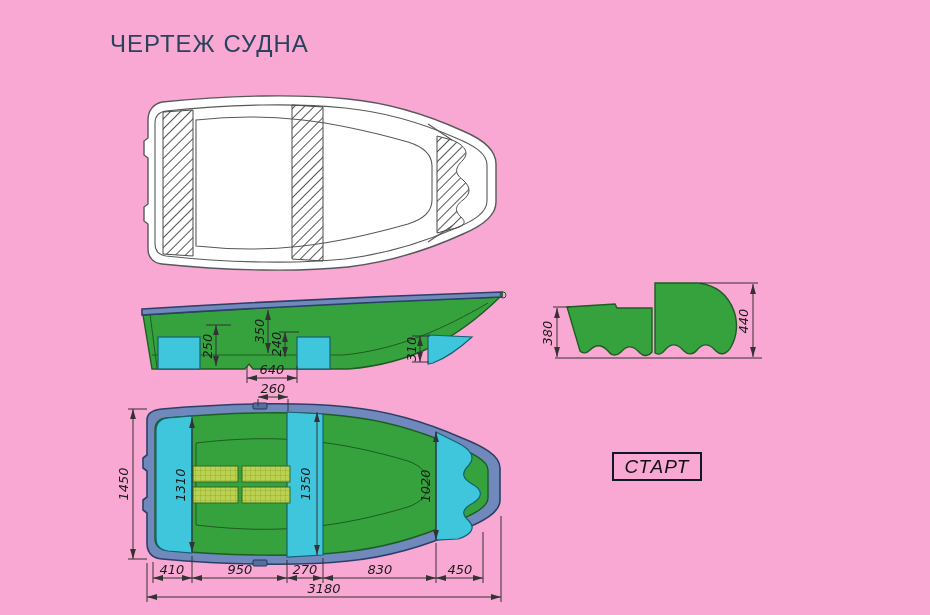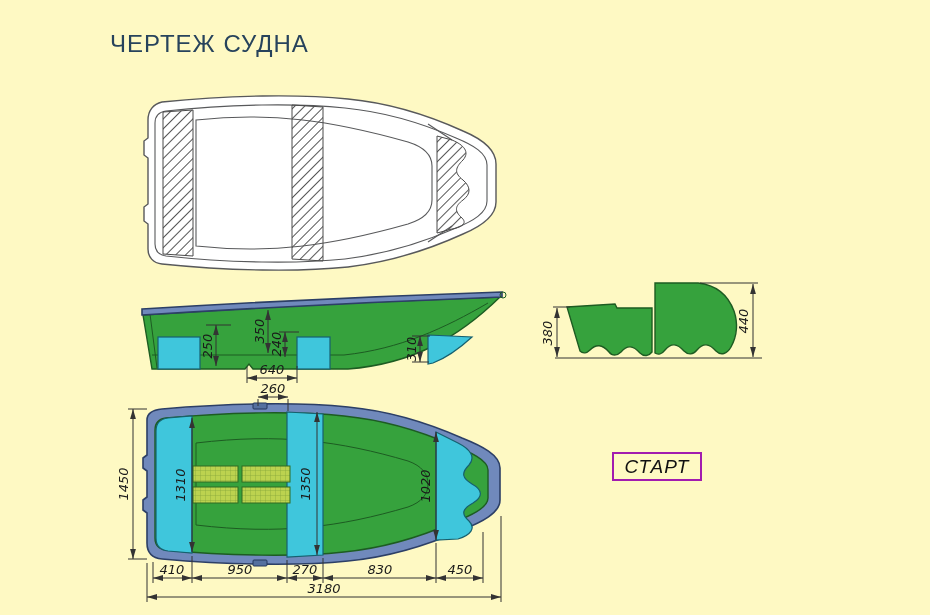--- a/index.html
+++ b/index.html
@@ -1,24 +1,24 @@
 <!DOCTYPE html>
 <html style="--title-blue: #27435c; --hull-green: #36a23d; --hull-green-dark: #1d5c22; --gunwale-blue: #7089bc; --gunwale-blue-dark: #2c3f66; --seat-cyan: #3fc6dc; --seat-cyan-dark: #16606f; --floor-panel: #bcd24f; --floor-panel-grid: #7fa03a; --line-dark: #333333;"><head>
 <meta charset="utf-8">
 <style>
   html,body{margin:0;padding:0;background:#fff;}
-  .stage{position:relative;width:930px;height:615px;background:#fef9c3;overflow:hidden;
+  .stage{position:relative;width:930px;height:615px;background:#f9a8d4;overflow:hidden;
          font-family:"Liberation Sans",sans-serif;}
   .page-title{position:absolute;left:110px;top:30px;margin:0;
               font-size:24px;font-weight:400;letter-spacing:1px;
               color:var(--title-blue,#27435c);}
   .legend{position:absolute;left:519px;top:160px;display:flex;align-items:center;gap:9px;}
   .legend-label{font-style:italic;font-size:15px;color:#1a1a1a;white-space:nowrap;}
   .model-box{position:absolute;left:612px;top:452px;width:86px;height:25px;
-             border:2px solid #a21caf;display:flex;align-items:center;justify-content:center;}
+             border:2px solid #0f172a;display:flex;align-items:center;justify-content:center;}
   .model-label{font-style:italic;font-size:19px;font-weight:500;letter-spacing:1px;color:#111;}
   svg{display:block;}
   .drawing{position:absolute;left:0;top:0;}
   .ol{fill:#fff;stroke:#58595b;stroke-width:1.4;}
   .il{fill:none;stroke:#58595b;stroke-width:1.1;}
   .hatched{fill:url(#hatch);stroke:#4a4a4a;stroke-width:1;}
   .blue{fill:var(--gunwale-blue,#7089bc);stroke:var(--gunwale-blue-dark,#2c3f66);stroke-width:1.6;}
   .green{fill:var(--hull-green,#36a23d);stroke:var(--hull-green-dark,#1d5c22);stroke-width:1.4;}
   .iline{fill:none;stroke:var(--hull-green-dark,#1d5c22);stroke-width:1;}
   .cyan{fill:var(--seat-cyan,#3fc6dc);stroke:var(--seat-cyan-dark,#16606f);stroke-width:1.2;}

